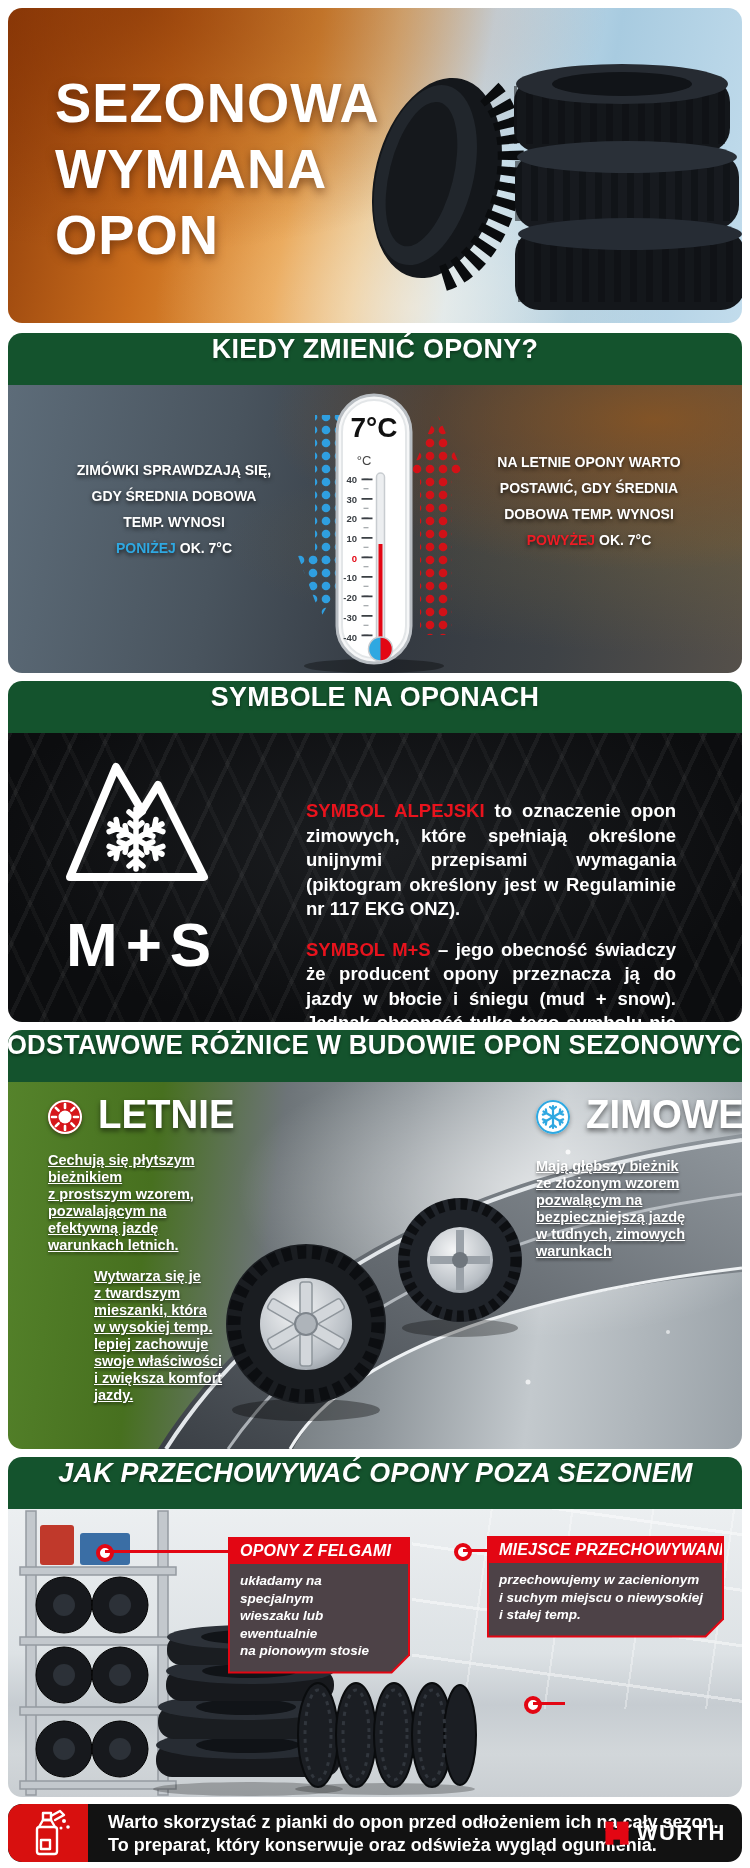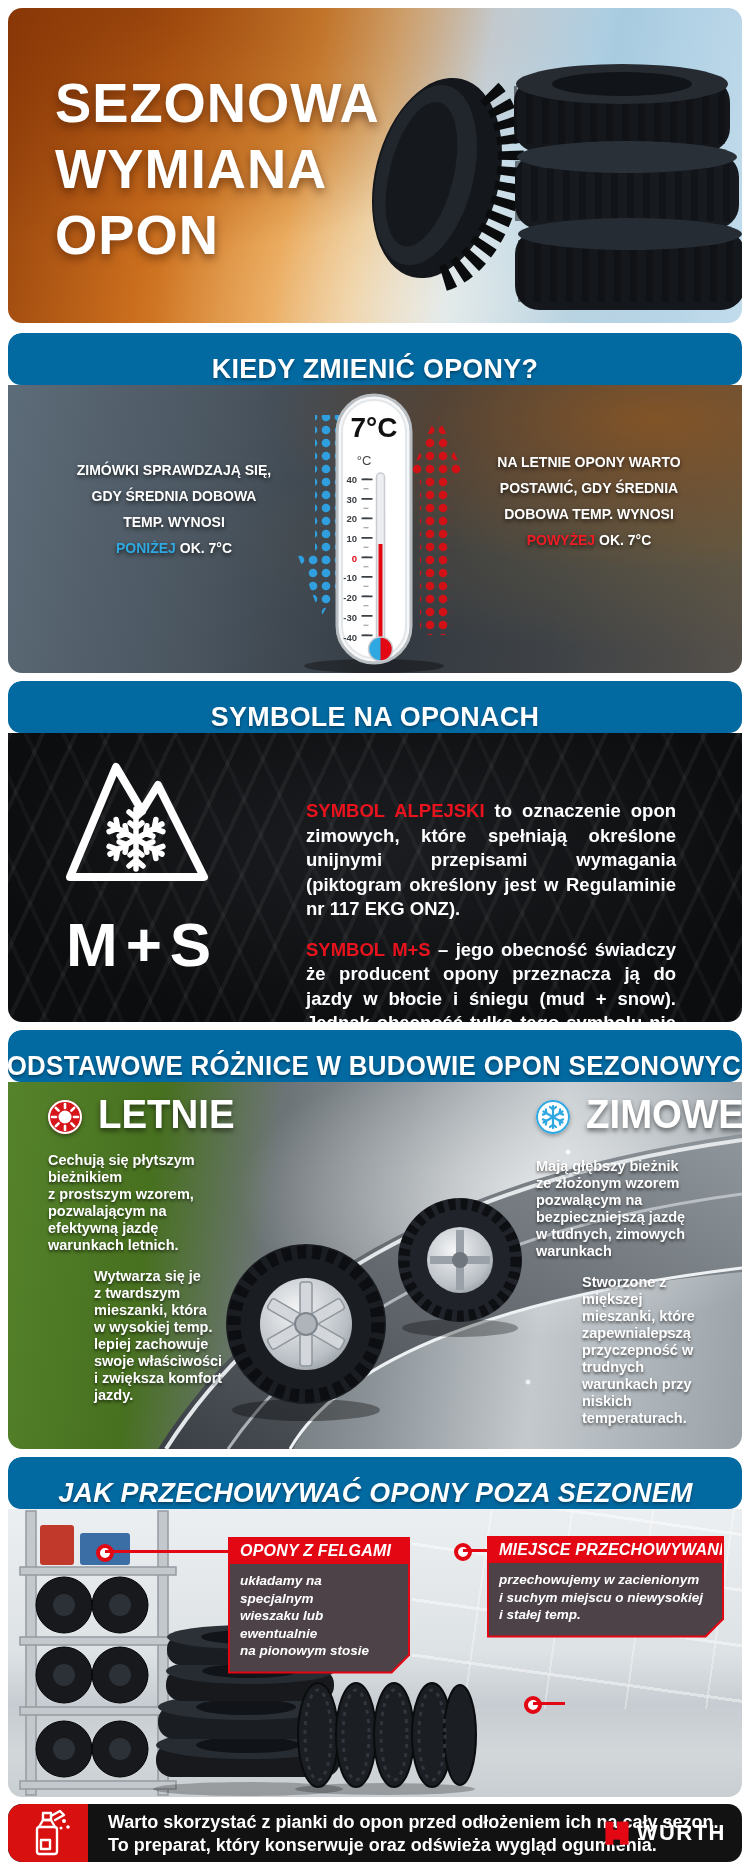--- a/index.html
+++ b/index.html
@@ -1,19 +1,19 @@
 <!DOCTYPE html>
 <html lang="pl"><head>
 <meta charset="utf-8">
 <style>
   html,body{margin:0;padding:0;background:#fff;}
   .page{position:relative;width:750px;height:1868px;background:#fff;overflow:hidden;
         font-family:"Liberation Sans",sans-serif;-webkit-font-smoothing:antialiased;}
   .sec{position:absolute;left:8px;width:734px;border-radius:14px;overflow:hidden;}
-  .banner{height:52px;background:#0369a1;display:flex;align-items:flex-end;justify-content:center;border-radius:13px;}
+  .banner{height:52px;background:#14532d;display:flex;align-items:flex-start;justify-content:center;}
   .banner span{color:#fff;font-weight:bold;font-size:28px;letter-spacing:.3px;white-space:nowrap;
         text-shadow:0 2px 3px rgba(0,0,0,.35);transform:scaleX(.96);}
   .content{position:relative;}
   .pre{white-space:pre-line;}
 
   
   .hero{top:8px;height:315px;
     background:
       radial-gradient(ellipse at 18% 0%, rgba(120,40,0,.55), transparent 55%),
       radial-gradient(ellipse at 55% 95%, rgba(255,245,230,.5), transparent 45%),
@@ -54,21 +54,21 @@
   .s4 .content{height:367px;background:
       radial-gradient(ellipse at 72% 30%, rgba(255,255,255,.55), transparent 40%),
       linear-gradient(97deg,#55832b 0%,#47701f 20%,#6d7478 36%,#8d9499 52%,#c3c9cd 72%,#9aa2a8 100%);}
   .badge{position:absolute;width:34px;height:34px;border-radius:50%;}
   .badge-sun{left:40px;top:18px;background:#d6161b;box-shadow:inset 0 0 0 2px #fff,0 2px 4px rgba(0,0,0,.4);}
   .badge-snow{left:528px;top:18px;background:#fff;box-shadow:inset 0 0 0 2px #2fa8e1,0 2px 4px rgba(0,0,0,.3);}
   .season-title{position:absolute;top:10px;color:#fff;font-weight:bold;font-size:40px;
       text-shadow:0 3px 5px rgba(0,0,0,.5);transform:scaleX(.96);transform-origin:left top;}
   .season-body{position:absolute;color:#fff;font-weight:bold;font-size:14.5px;line-height:17px;
       text-shadow:0 2px 3px rgba(0,0,0,.6);}
-  .season-body p{margin:0;}
+  .season-body p{margin:0;text-decoration:underline;}
   .season-body p + p{margin-top:14px;margin-left:46px;}
   .sb-left{left:40px;top:70px;width:180px;}
   .sb-right{left:528px;top:76px;width:192px;}
 
   
   .s5{top:1457px;height:340px;font-style:italic;}
   .s5 .content{height:288px;background:
       linear-gradient(180deg,#eceff1 0%,#dde2e5 50%,#c6ccd1 68%,#d2d7da 85%,#c9ced2 100%);}
   .tiles{position:absolute;right:0;top:0;width:330px;height:200px;opacity:.55;background:
       repeating-linear-gradient(8deg, transparent 0 52px, rgba(255,255,255,.8) 52px 55px),
@@ -339,26 +339,20 @@
         </svg>
       </div>
       <div class="season-title" style="left:578px;">ZIMOWE</div>
       <div class="season-body sb-right">
         <p class="pre">Mają głębszy bieżnik
 ze złożonym wzorem
 pozwalącym na
 bezpieczniejszą jazdę
 w tudnych, zimowych
 warunkach</p>
-        <p class="pre">Stworzone z miększej
-mieszanki, które
-zapewnialepszą
-przyczepność w trudnych
-warunkach przy niskich
-temperaturach.</p>
       </div>
     </div>
   </div>
 
   <div class="sec s5">
     <div class="banner">
       <span>JAK PRZECHOWYWAĆ OPONY POZA SEZONEM</span>
     </div>
     <div class="content">
       <div class="tiles"></div>

